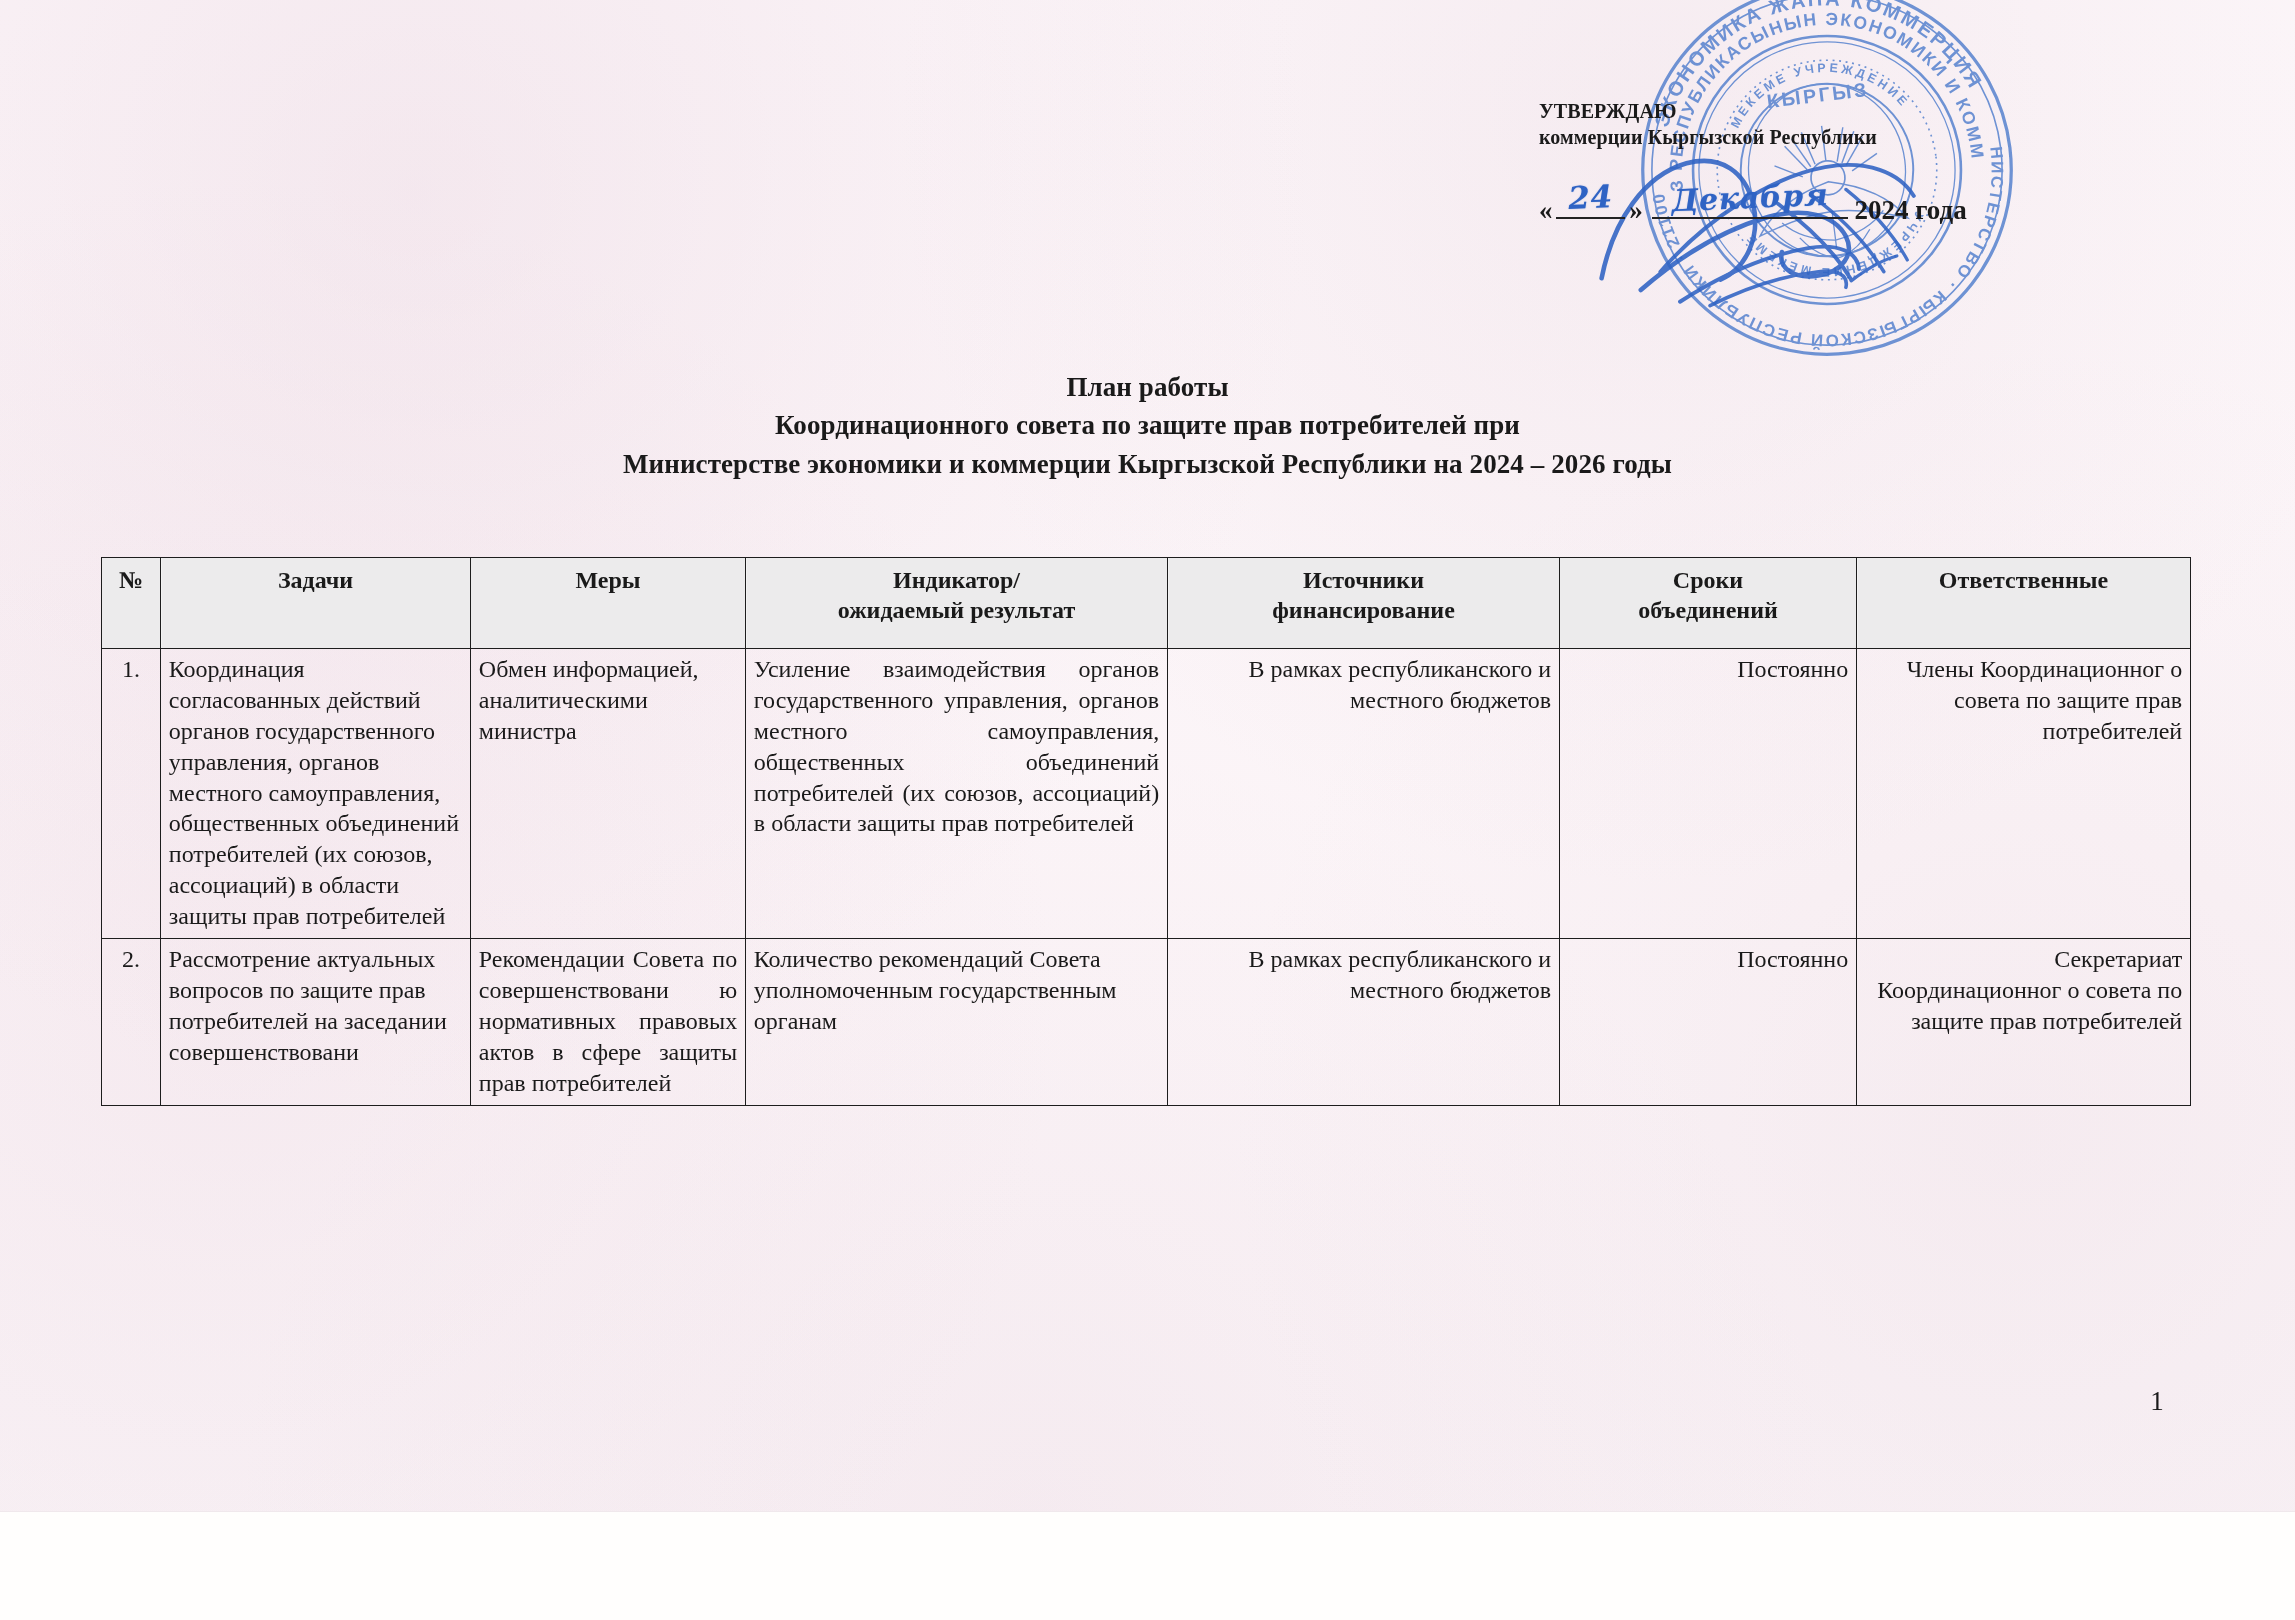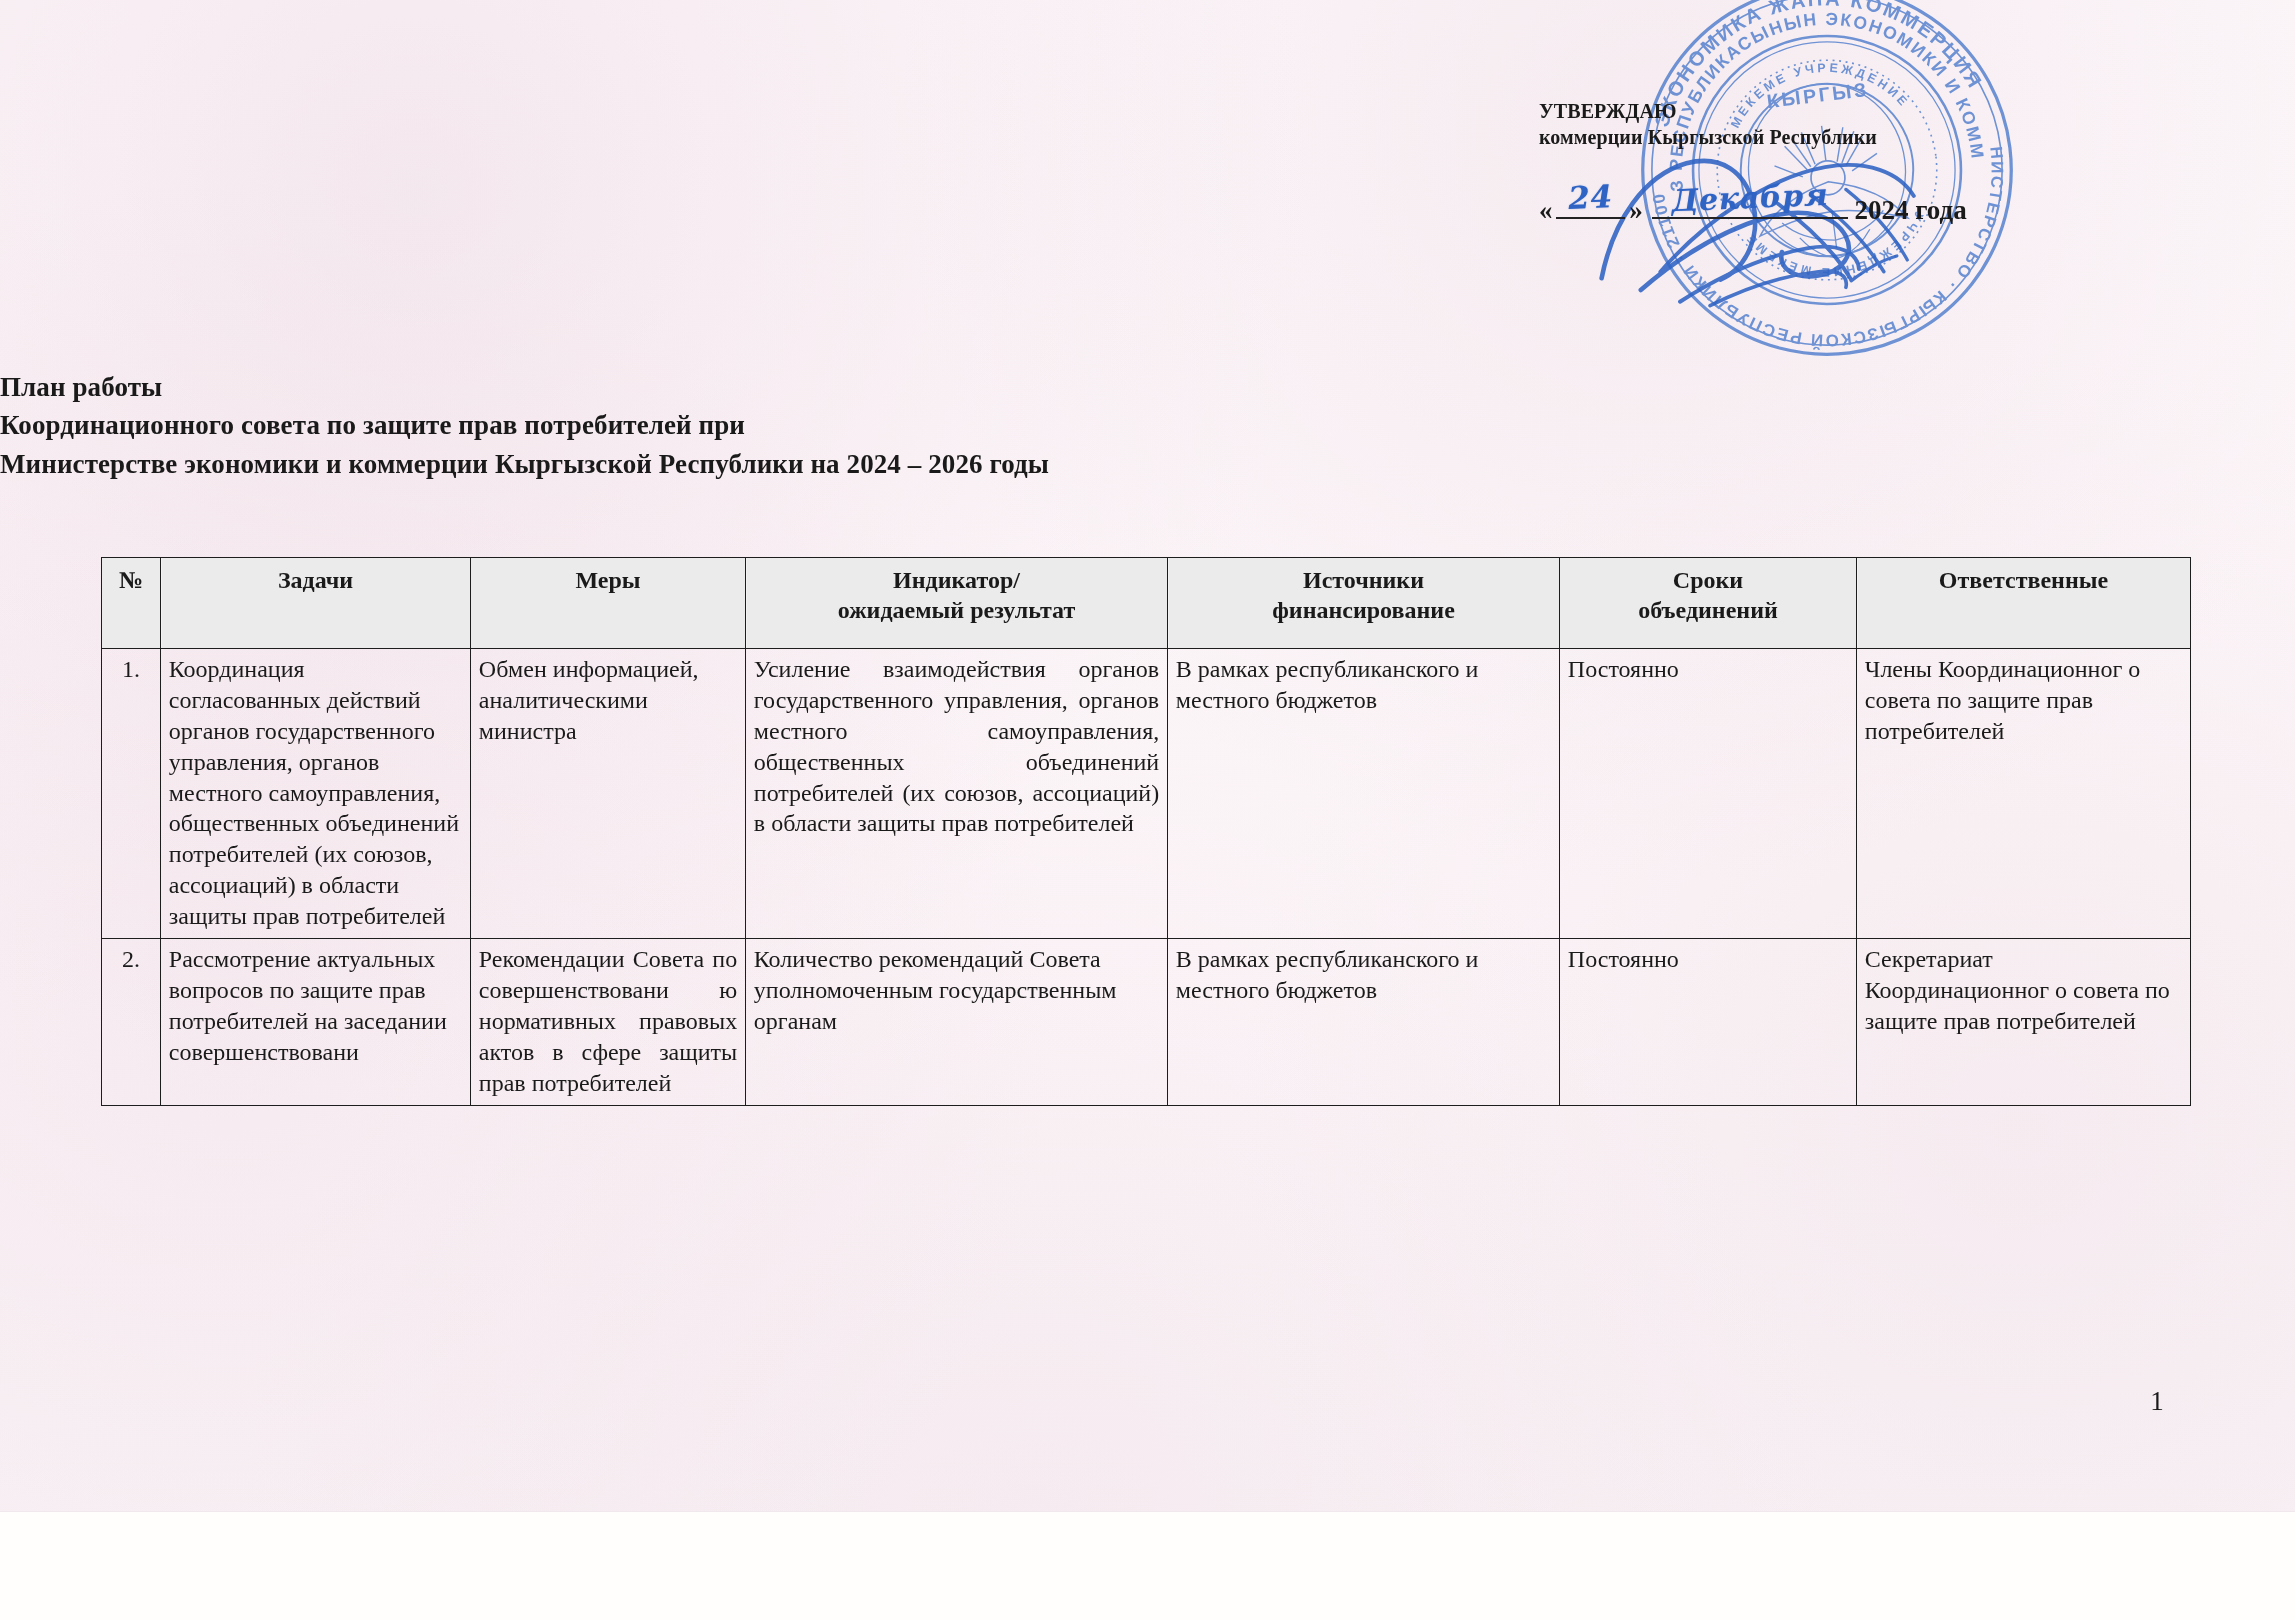--- a/index.html
+++ b/index.html
@@ -122,20 +122,21 @@
     opacity: 0.88;
     pointer-events: none;
   }
 
   
   #doc-title {
     position: absolute;
     left: 0;
     top: 368px;
     width: 2295px;
+    text-align: center;
   }
   #doc-title .tline {
     font-size: 27px;
     font-weight: bold;
     line-height: 1.42;
     letter-spacing: 0.1px;
   }
 
   
   #plan-table {
@@ -168,21 +169,21 @@
   .c-task  { width: 310px; }
   .c-meas  { width: 275px; }
   .c-ind   { width: 422px; }
   .c-fin   { width: 392px; }
   .c-term  { width: 297px; }
   .c-resp  { width: 334px; }
 
   td.num-cell    { text-align: center; }
   td.left-cell   { text-align: left; margin-top: 16px; }
   td.just-cell   { text-align: justify; text-align-last: left; }
-  td.center-cell { text-align: left; }
+  td.center-cell { text-align: right; }
 
   
   #page-number {
     position: absolute;
     left: 2118px;
     top: 1386px;
     width: 78px;
     text-align: center;
     font-size: 27px;
   }

